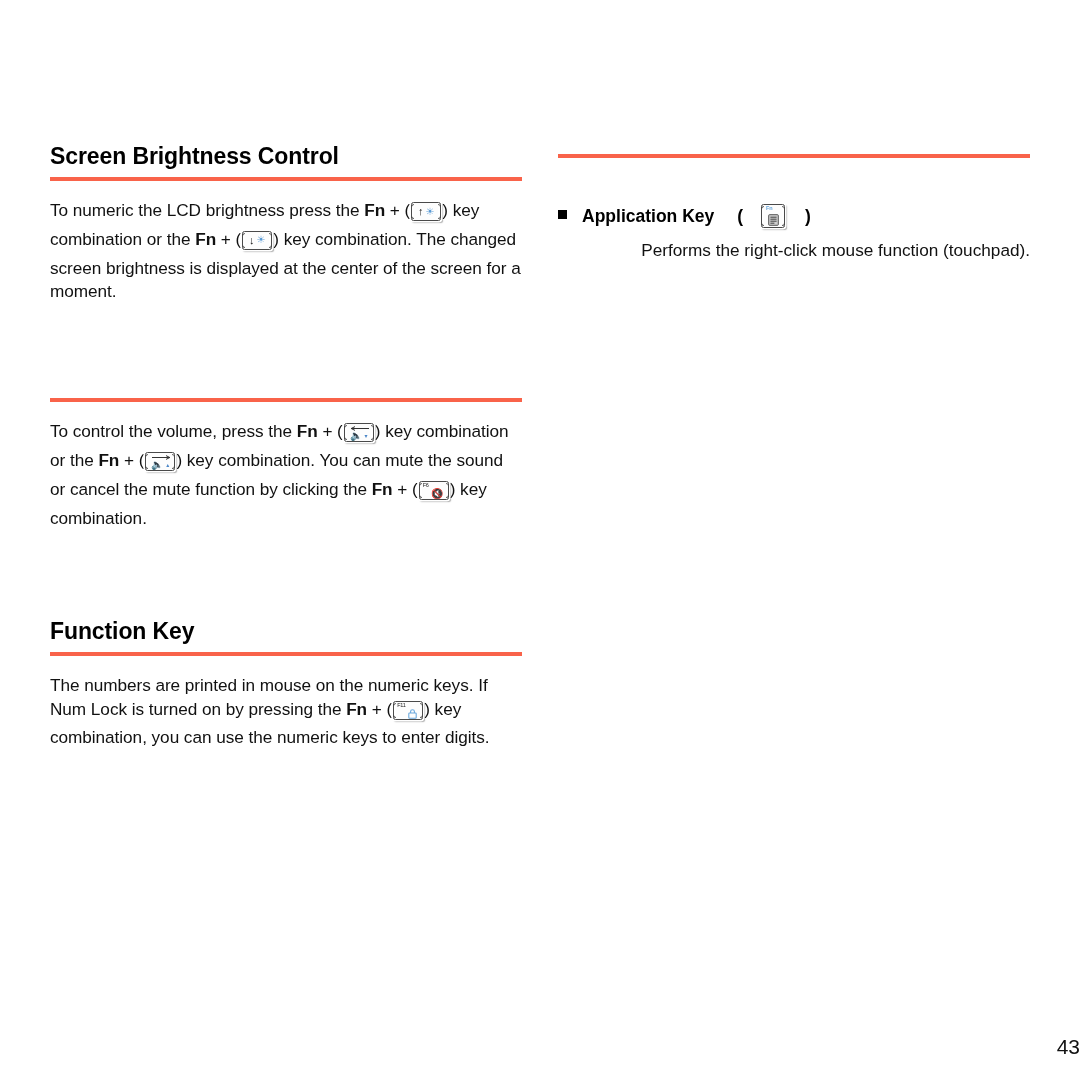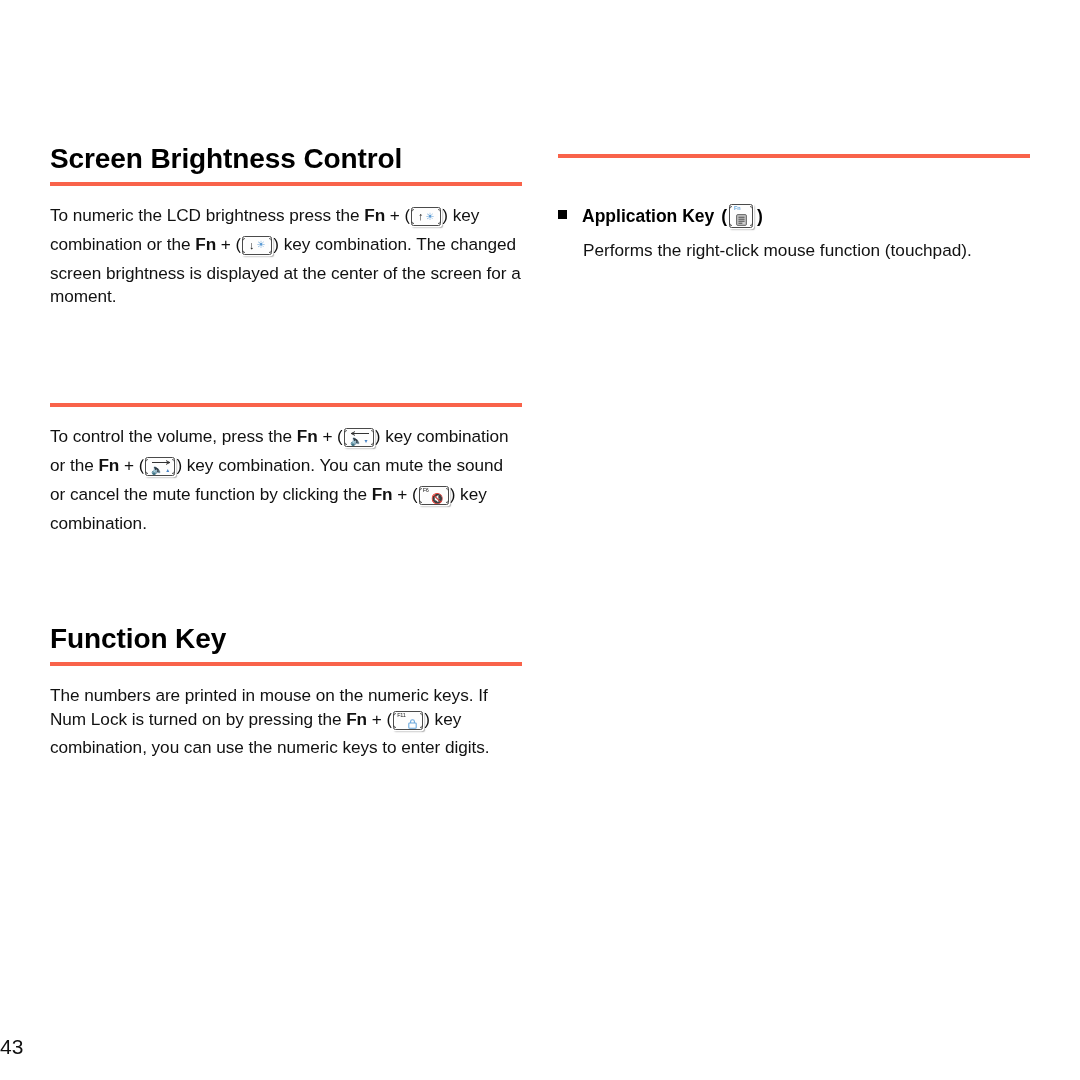--- a/index.html
+++ b/index.html
@@ -26,21 +26,21 @@
     position: absolute;
     top: 145px;
   }
   .col-left  { left: 50px;  width: 472px; }
   .col-right { left: 558px; width: 472px; }
 
   
   .section { margin-bottom: 0; }
 
   .section-title {
-    font-size: 28px;
+    font-size: 23px;
     font-weight: bold;
     letter-spacing: -0.1px;
     line-height: 1.0;
     margin: 0;
     padding: 0;
     white-space: nowrap;
   }
 
   .rule {
     height: 4px;
@@ -82,24 +82,26 @@
     position: relative;
     top: -3px;
   }
   .bullet-label {
     font-size: 17.5px;
     font-weight: bold;
     line-height: 22px;
     white-space: nowrap;
     display: flex;
     align-items: center;
+    gap: 16px;
   }
   .bullet-desc {
     margin-top: 11px;
     margin-left: 25px;
+    text-align: right;
   }
 
   
   .keychip {
     display: inline-block;
     vertical-align: -5px;
     position: relative;
     margin: 0 1px;
   }
   .keycap {
@@ -179,21 +181,21 @@
   .paren {
     font-size: 17.2px;
   }
 
   
   .page-number {
     position: absolute;
     left: 0;
     right: 0;
     top: 1035px;
-    text-align: left;
+    text-align: right;
     font-size: 21px;
     color: #111;
   }
 
   .spacer-a { height: 68px; }
   .spacer-b { height: 72px; }
 </style>
 </head>
 <body>
 

